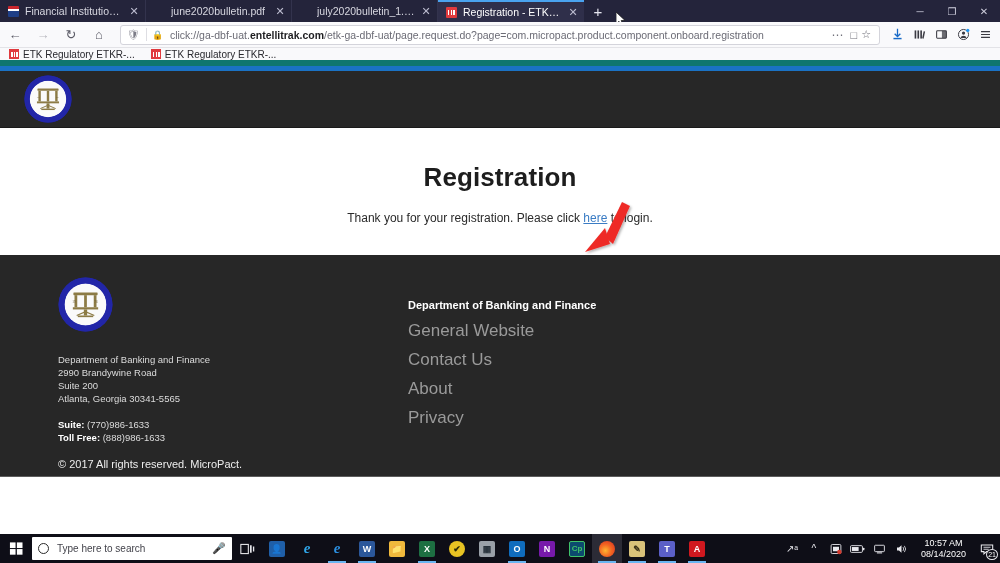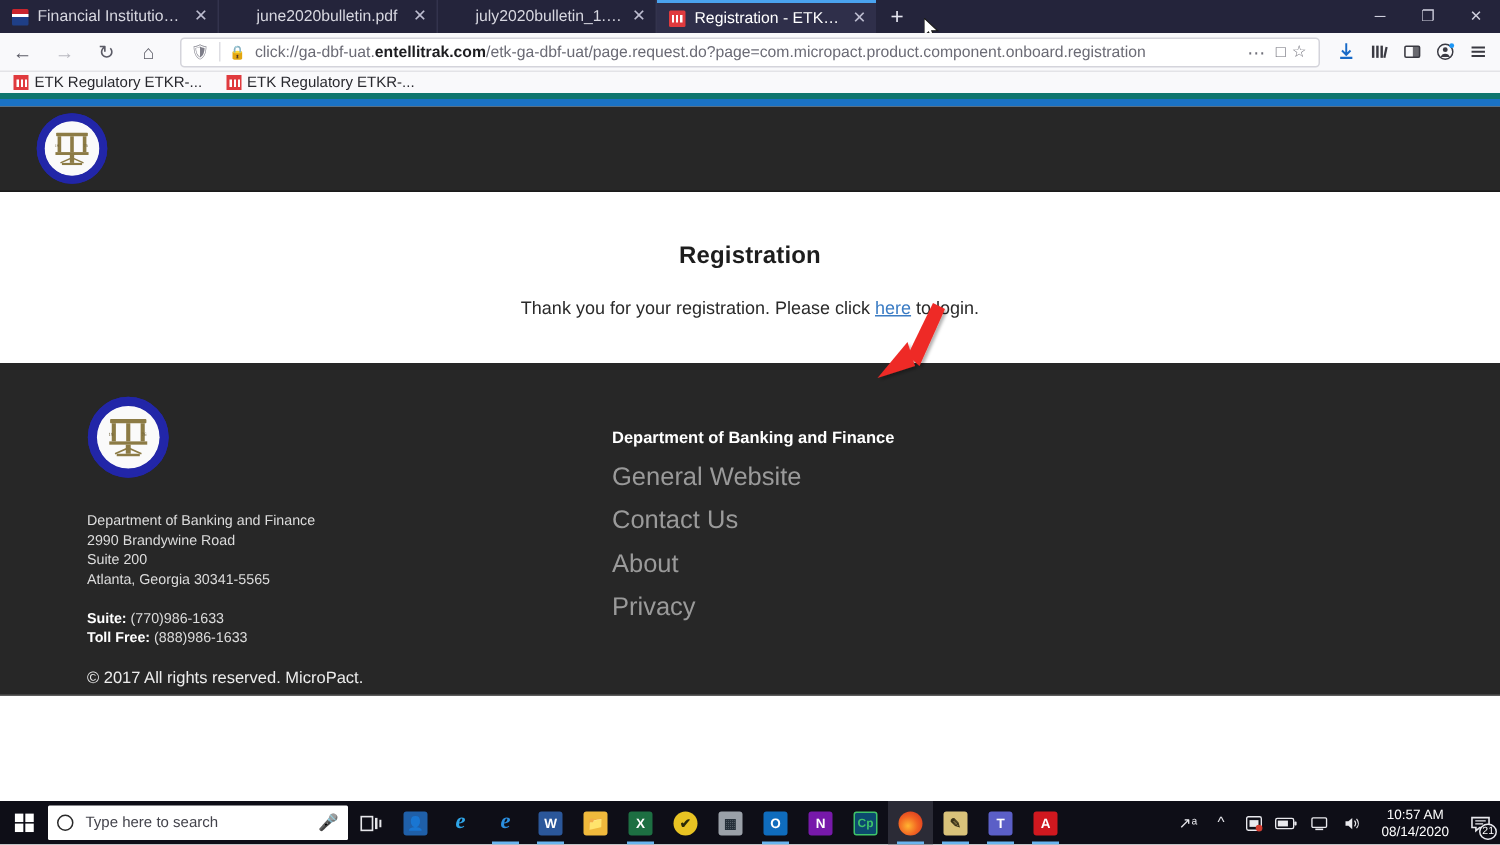--- a/index.html
+++ b/index.html
@@ -97,21 +97,21 @@
   .urlbar .pocket, .urlbar .star { color: #70707a; font-size: 11px; margin-right: 4px; }
   .toolicons { display: flex; align-items: center; padding-right: 4px; }
   .toolicons div {
     width: 22px; height: 22px; display: flex; align-items: center;
     justify-content: center; color: #3a3a42; font-size: 12px; position: relative;
   }
 
   .fx-bookmarks {
     position: absolute; left: 0; top: 48px; width: 1000px; height: 18px;
     background: #f9f9fb; display: flex; align-items: center;
-    border-bottom: 4px solid #0f766e; padding-left: 6px;
+    border-bottom: 6px solid #0f766e; padding-left: 6px;
   }
   .bm {
     display: flex; align-items: center; font-size: 10px; color: #28282e;
     margin-right: 10px; padding: 0 3px; white-space: nowrap;
   }
   .bm .favicon { width: 10px; height: 10px; margin-right: 4px; flex: 0 0 10px; }
 
   
   #page {
     position: absolute; left: 0; top: 66px; width: 1000px; height: 468px;
@@ -121,21 +121,21 @@
   .page-header {
     width: 100%; height: 57px; background: #272727;
     display: flex; align-items: center; padding-left: 24px;
     border-bottom: 1px solid #1a1a1a;
   }
 
   .page-main {
     background: #ffffff; padding: 34px 0 30px 0; text-align: center;
   }
   .page-title {
-    font-size: 16px; font-weight: bold; color: #1d1d1d;
+    font-size: 26px; font-weight: bold; color: #1d1d1d;
     letter-spacing: .1px; margin-bottom: 18px;
   }
   .page-msg { font-size: 12px; color: #2a2a2a; }
   .page-msg a { color: #3b7cc4; text-decoration: underline; }
 
   .page-footer {
     background: #272727; color: #cfcfcf; padding: 22px 0 0 0;
     height: 222px; position: relative;
     border-bottom: 1px solid #5c5c5c;
   }

